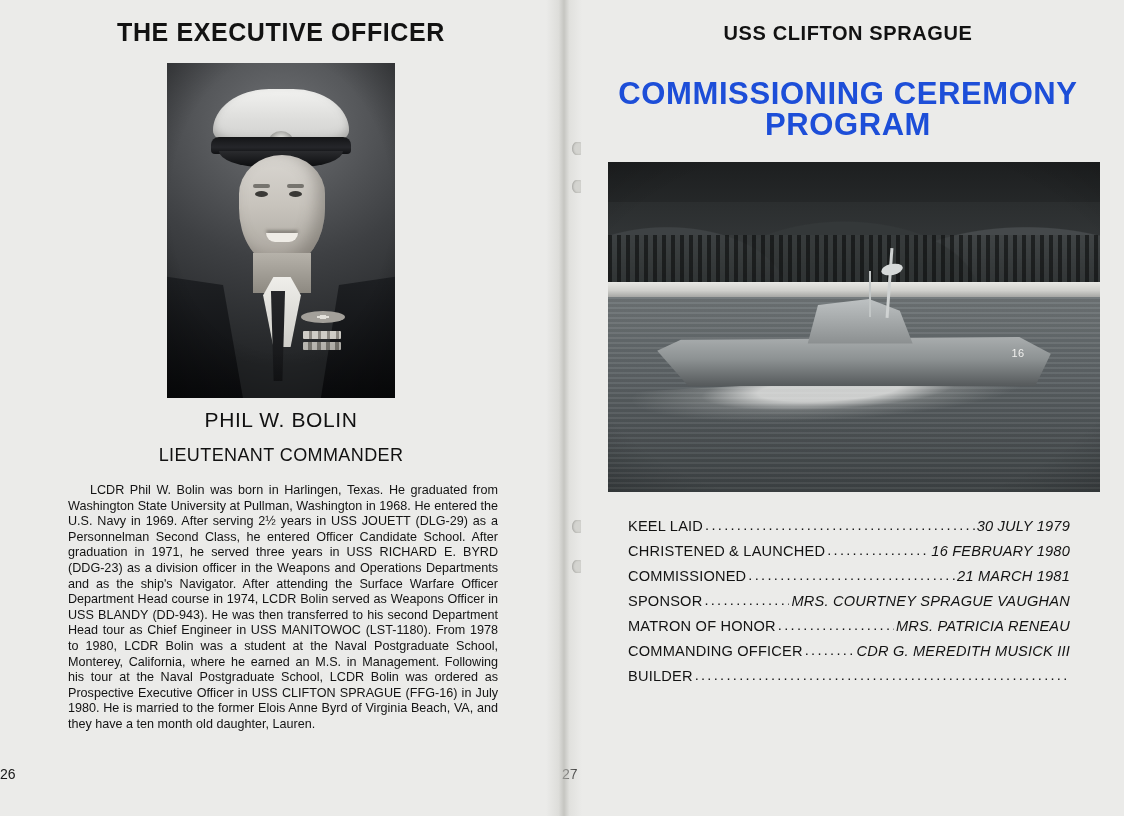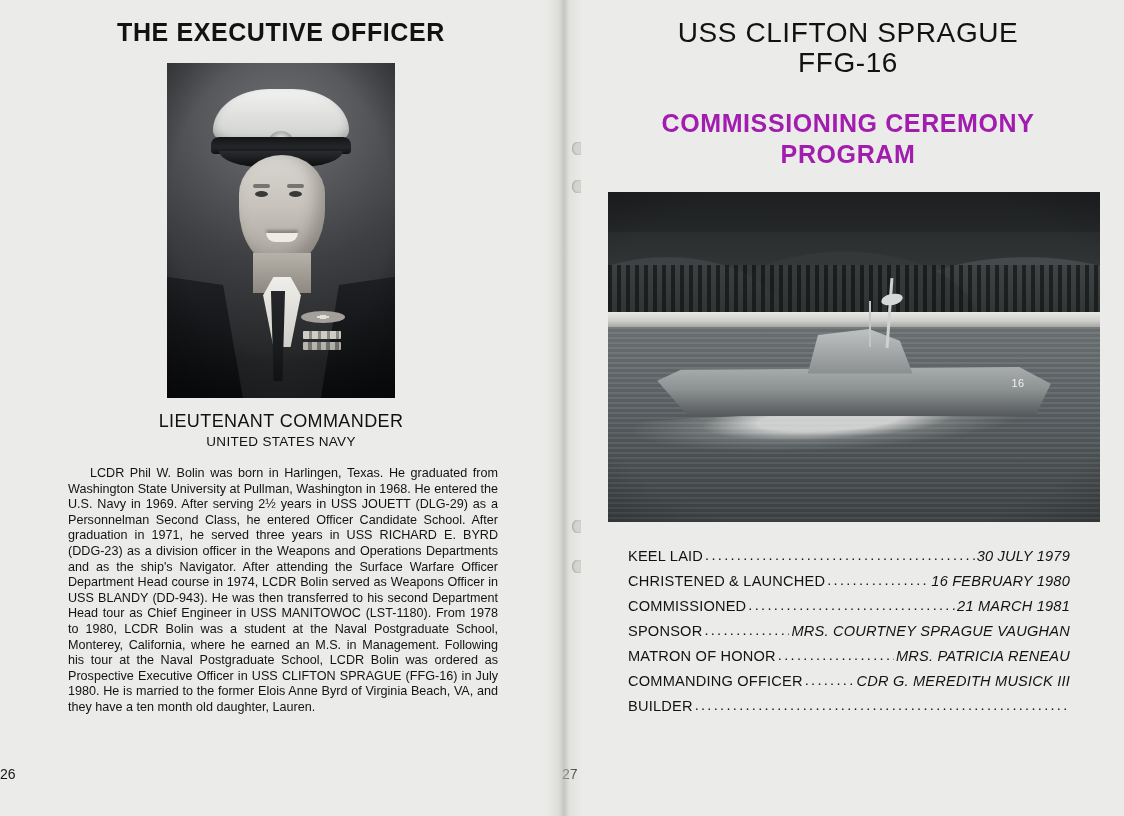--- a/index.html
+++ b/index.html
@@ -245,34 +245,34 @@
     font-size: 14px;
     color: #171717;
   }
 
   
   .right-inner {
     padding: 18px 36px 0 46px;
   }
   .r-title {
     text-align: center;
-    font-size: 28px;
-    font-weight: 400;
+    font-size: 20px;
+    font-weight: 700;
     letter-spacing: 0.6px;
     line-height: 30px;
     color: #121212;
   }
   .r-title2 {
     text-align: center;
-    font-size: 25px;
+    font-size: 31px;
     font-weight: 600;
     letter-spacing: 0.6px;
     line-height: 31px;
     margin-top: 30px;
-    color: #a21caf;
+    color: #1d4ed8;
   }
   .photo-ship {
     width: 492px;
     height: 330px;
     margin: 22px auto 0 auto;
     position: relative;
     overflow: hidden;
     background: #4a4d4f;
   }
   .ps-sky {
@@ -401,35 +401,34 @@
       <div class="po-tie"></div>
       <div class="po-coat-l"></div>
       <div class="po-coat-r"></div>
       <div class="po-wings"></div>
       <div class="po-ribbons"></div>
       <div class="po-ribbons2"></div>
       <div class="po-vig"></div>
     </div>
 
     <div class="name-block">
+      <div class="name-main">PHIL W. BOLIN</div>
       <div class="name-rank">LIEUTENANT COMMANDER</div>
-      <div class="name-service">UNITED STATES NAVY</div>
     </div>
 
     <p class="bio"><span class="indent"></span><span>LCDR Phil W. Bolin was born in Harlingen, Texas. He graduated from Washington State University at Pullman, Washington in 1968. He entered the U.S. Navy in 1969. After serving 2½ years in USS JOUETT (DLG-29) as a Personnelman Second Class, he entered Officer Candidate School. After graduation in 1971, he served three years in USS RICHARD E. BYRD (DDG-23) as a division officer in the Weapons and Operations Departments and as the ship's Navigator. After attending the Surface Warfare Officer Department Head course in 1974, LCDR Bolin served as Weapons Officer in USS BLANDY (DD-943). He was then transferred to his second Department Head tour as Chief Engineer in USS MANITOWOC (LST-1180). From 1978 to 1980, LCDR Bolin was a student at the Naval Postgraduate School, Monterey, California, where he earned an M.S. in Management. Following his tour at the Naval Postgraduate School, LCDR Bolin was ordered as Prospective Executive Officer in USS CLIFTON SPRAGUE (FFG-16) in July 1980. He is married to the former Elois Anne Byrd of Virginia Beach, VA, and they have a ten month old daughter, Lauren.</span></p>
 
     <div class="folio">26</div>
   </div>
 
   <div class="page page-right">
     <div class="right-inner">
 
       <div class="r-title">
         <div>USS CLIFTON SPRAGUE</div>
-        <div>FFG-16</div>
       </div>
 
       <div class="r-title2">
         <div>COMMISSIONING CEREMONY</div>
         <div>PROGRAM</div>
       </div>
 
       <div class="photo-ship">
         <div class="ps-sky"></div>
         <div class="ps-hills"></div>

